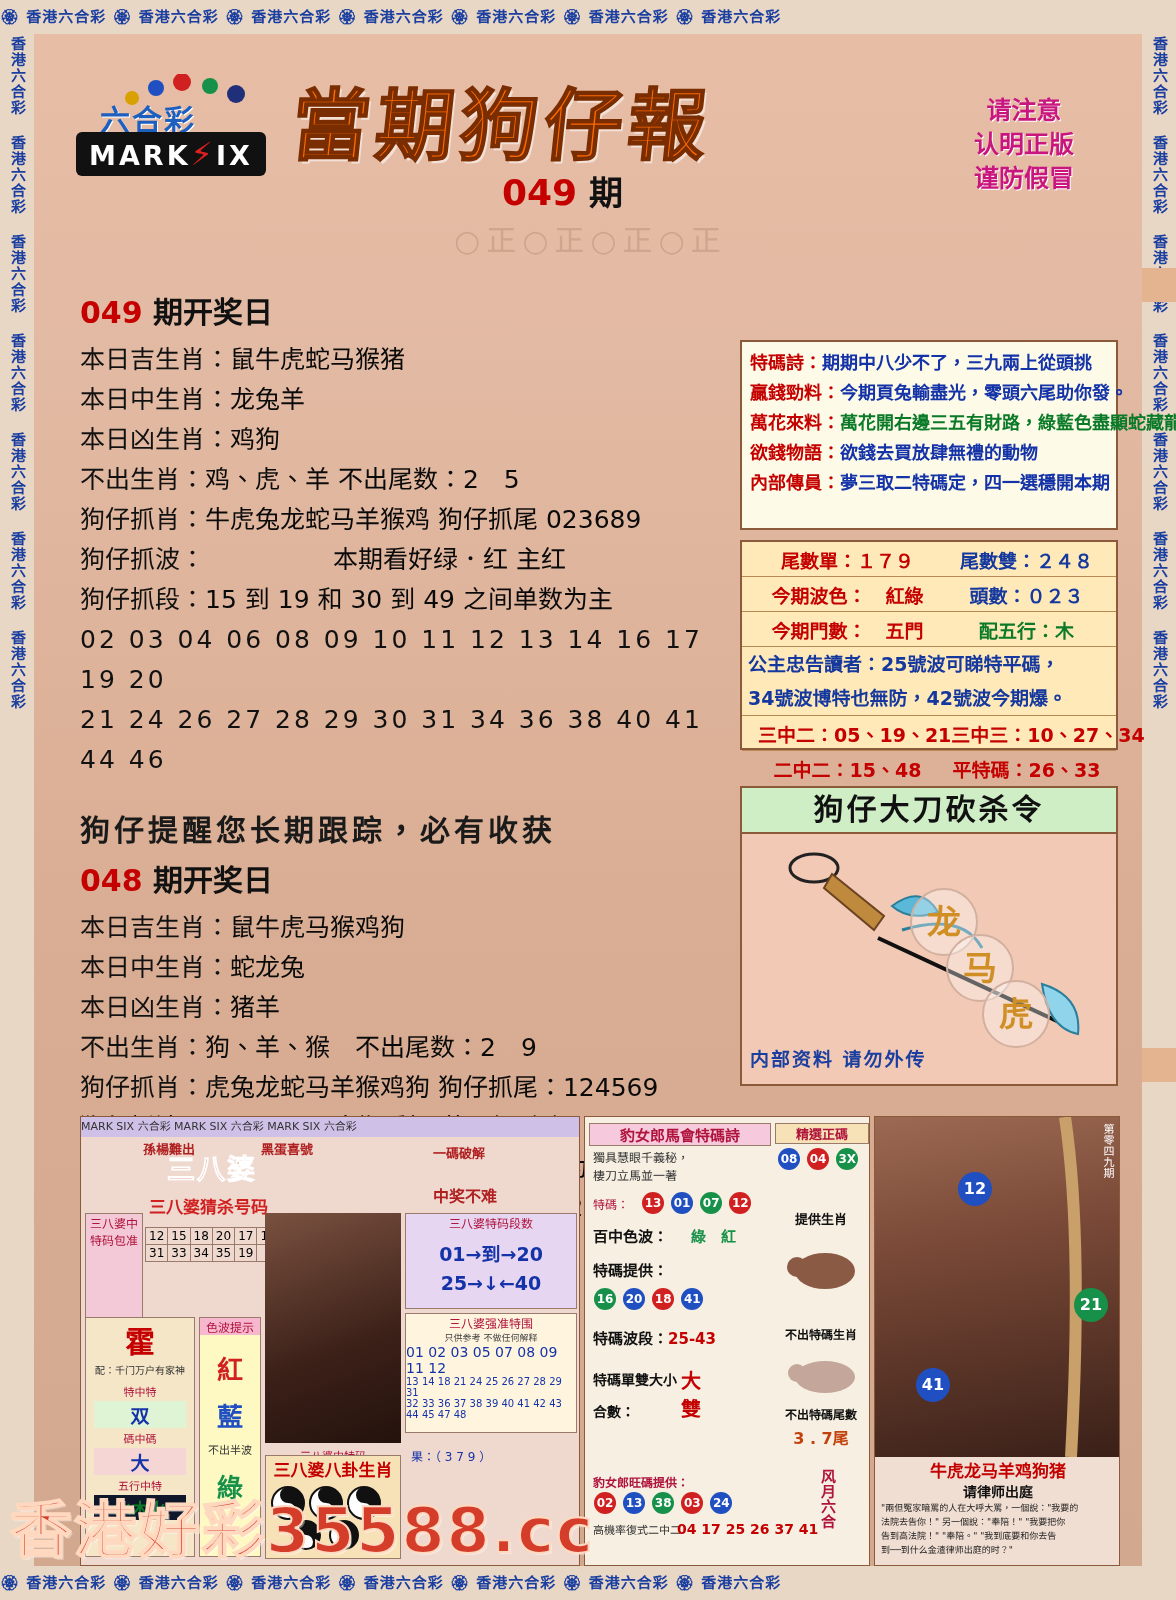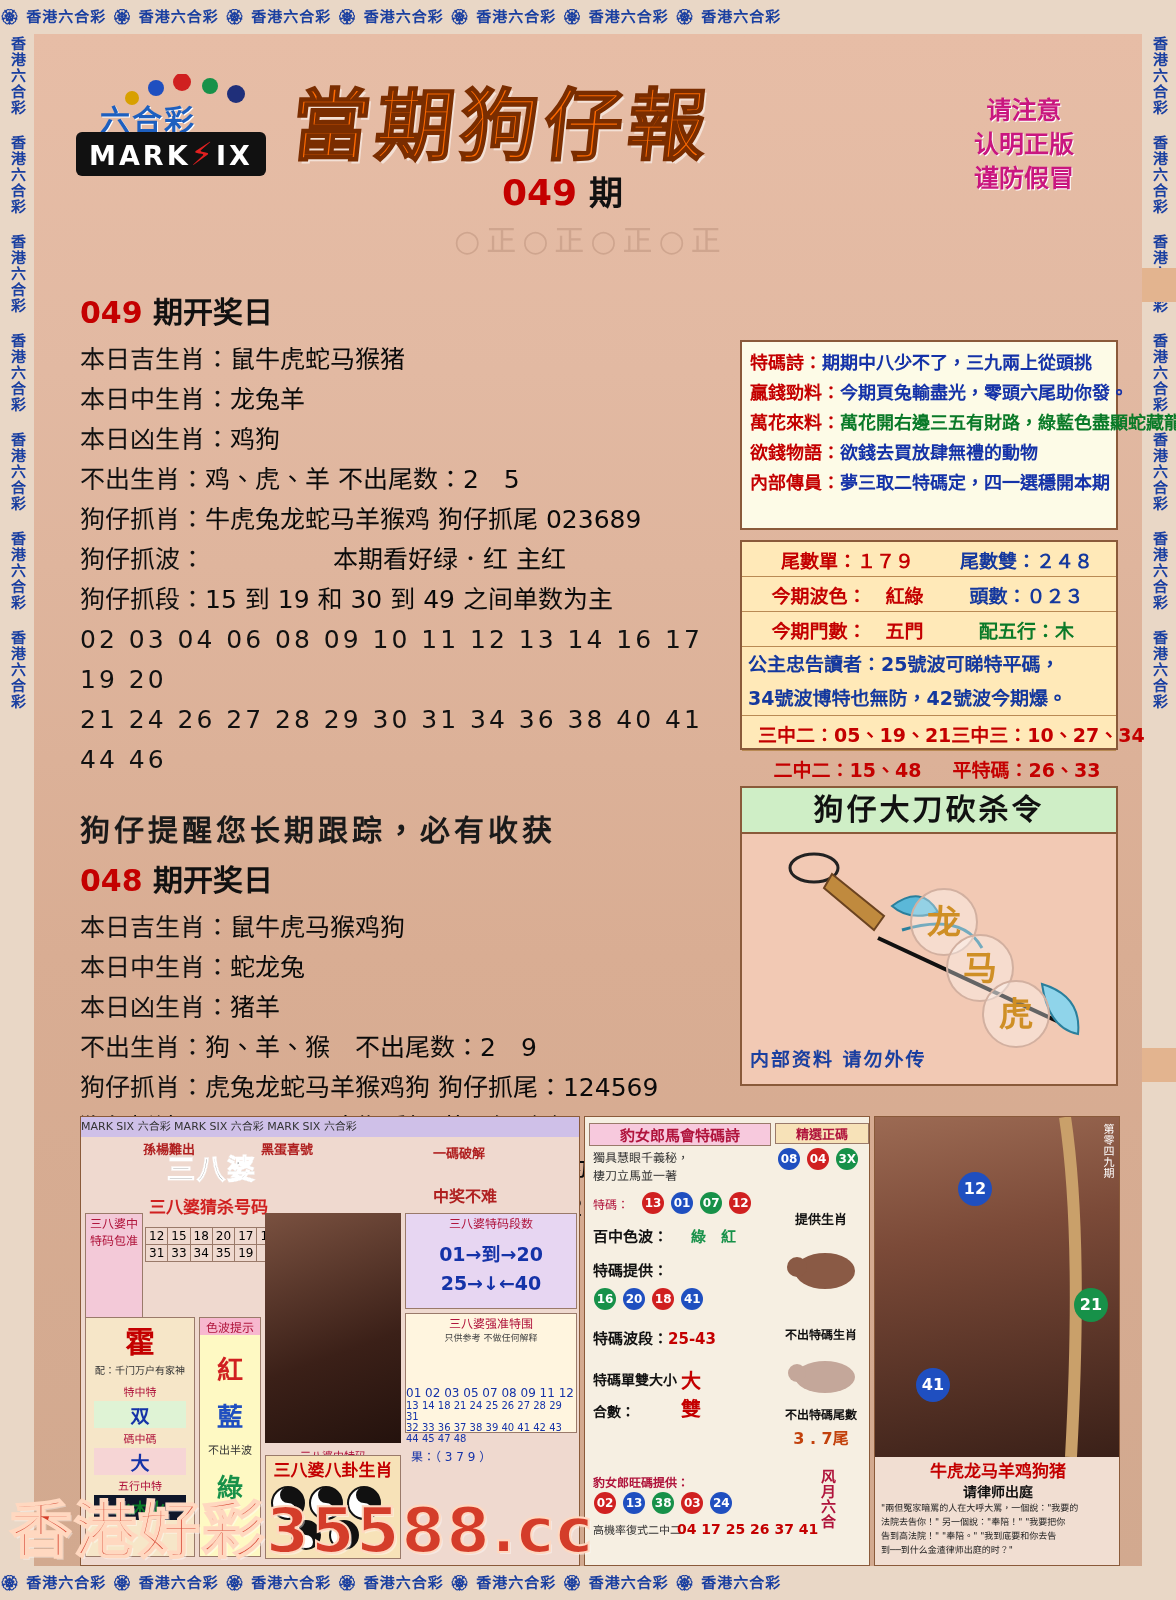--- a/index.html
+++ b/index.html
@@ -135,21 +135,21 @@
   
   .collage{position:absolute;left:46px;top:1082px;width:1040px;height:450px;}
   .panel{position:absolute;box-sizing:border-box;border:1px solid #8a5a3a;overflow:hidden;}
   .p1{left:0;top:0;width:500px;height:450px;background:#efd9cf;}
   .p1 .strip{
     height:20px;background:#cfc0e8;font-size:11px;color:#333;line-height:20px;
     white-space:nowrap;overflow:hidden;
   }
   .p1 .title38{
     position:absolute;left:86px;top:30px;width:260px;height:36px;
-    font-size:28px;font-weight:bold;color:#404040;-webkit-text-stroke:1px #fff;
+    font-size:28px;font-weight:bold;color:#c2410c;-webkit-text-stroke:1px #fff;
     letter-spacing:2px;
   }
   .p1 .sub{position:absolute;font-size:13px;color:#b02020;font-weight:bold;}
   .tbl{position:absolute;border-collapse:collapse;font-size:12px;}
   .tbl td{border:1px solid #9a7a6a;padding:1px 3px;text-align:center;}
 
   .p2{left:504px;top:0;width:286px;height:450px;background:#f6efe2;}
   .p3{left:794px;top:0;width:246px;height:450px;background:#f1ded2;}
 
   .mini{position:absolute;box-sizing:border-box;}
@@ -420,21 +420,21 @@
 
         <div class="mini" style="left:324px;top:96px;width:172px;height:96px;background:#e7d6f2;border:1px solid #9a7a6a;text-align:center;">
           <div style="font-size:12px;color:#b0143c;">三八婆特码段数</div>
           <div style="font-size:19px;color:#1533a8;font-weight:bold;margin-top:8px;">01→到→20</div>
           <div style="font-size:19px;color:#1533a8;font-weight:bold;margin-top:6px;">25→↓←40</div>
         </div>
 
         <div class="mini" style="left:324px;top:196px;width:172px;height:120px;background:#fff5df;border:1px solid #9a7a6a;">
           <div style="font-size:12px;color:#b0143c;text-align:center;">三八婆强准特围</div>
           <div style="font-size:9px;color:#444;text-align:center;">只供参考 不做任何解释</div>
-          <div style="font-size:12px;color:#1533a8;margin-top:42px;">01 02 03 05 07 08 09 11 12</div>
+          <div style="font-size:14px;color:#1533a8;">01 02 03 05 07 08 09 11 12</div>
           <div style="font-size:10px;color:#1533a8;">13 14 18 21 24 25 26 27 28 29 31</div>
           <div style="font-size:10px;color:#1533a8;">32 33 36 37 38 39 40 41 42 43</div>
           <div style="font-size:10px;color:#1533a8;">44 45 47 48</div>
         </div>
 
         <div class="mini" style="left:184px;top:338px;width:136px;height:104px;background:#f7e2b8;border:1px solid #9a7a6a;text-align:center;">
           <div style="font-size:17px;color:#c40000;font-weight:bold;">三八婆八卦生肖</div>
           <svg width="130" height="70">
             <circle cx="20" cy="22" r="16" fill="#fff" stroke="#111" stroke-width="2"></circle>
               <path d="M20 6 a16 16 0 0 1 0 32 a8 8 0 0 0 0 -16 a8 8 0 0 1 0 -16" fill="#111"></path>

